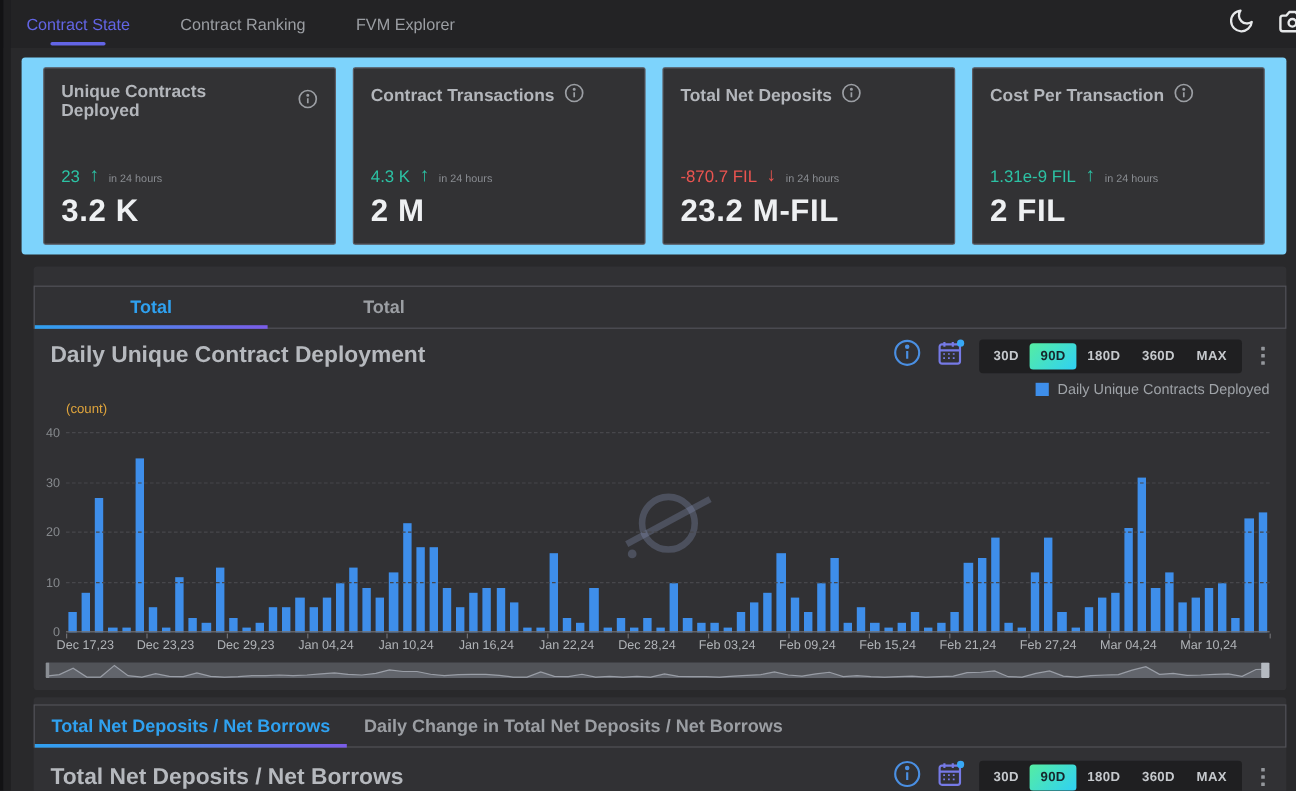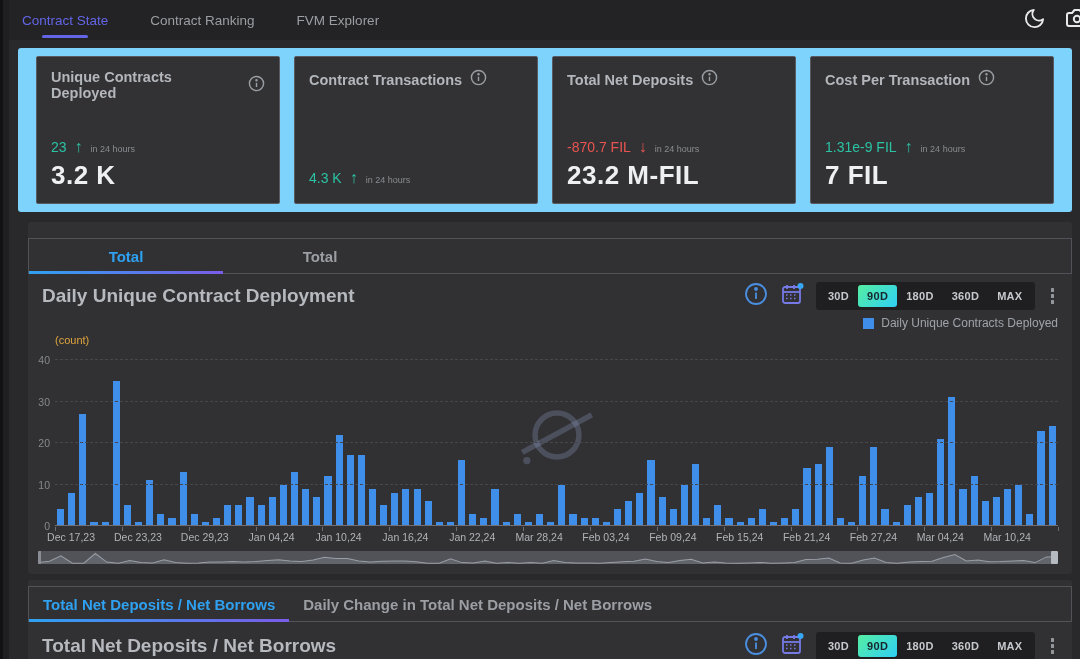--- a/index.html
+++ b/index.html
@@ -176,20 +176,21 @@
             <line x1="12" y1="11" x2="12" y2="17"></line>
             <circle cx="12" cy="7.5" r="0.8" fill="#9b9ea3"></circle>
           </svg></span>
     </div>
     <div class="stat-spacer"></div>
     <div class="stat-change-row">
       <span class="stat-change">4.3 K</span>
       <span class="stat-arrow">↑</span>
       <span class="stat-period">in 24 hours</span>
     </div>
+    <div class="stat-value">2 M</div>
   </div>
 
   <div class="stat-card">
     <div class="stat-title-row">
       <span class="stat-title">Total Net Deposits</span>
       <span><svg width="17" height="17" viewBox="0 0 24 24" fill="none" stroke="#9b9ea3" stroke-width="2">
             <circle cx="12" cy="12" r="10"></circle>
             <line x1="12" y1="11" x2="12" y2="17"></line>
             <circle cx="12" cy="7.5" r="0.8" fill="#9b9ea3"></circle>
           </svg></span>
@@ -211,21 +212,21 @@
             <line x1="12" y1="11" x2="12" y2="17"></line>
             <circle cx="12" cy="7.5" r="0.8" fill="#9b9ea3"></circle>
           </svg></span>
     </div>
     <div class="stat-spacer"></div>
     <div class="stat-change-row">
       <span class="stat-change">1.31e-9 FIL</span>
       <span class="stat-arrow">↑</span>
       <span class="stat-period">in 24 hours</span>
     </div>
-    <div class="stat-value">7 FIL</div>
+    <div class="stat-value">2 FIL</div>
   </div>
 </section>
 
 <section class="chart-panel">
   <div class="tabs-row">
     <div class="tab active">Total</div>
     <div class="tab">Total</div>
   </div>
 
   <div class="chart-header">
@@ -584,21 +585,21 @@
       <div class="x-tick" style="left: 86.6667%;"></div>
       <div class="x-tick" style="left: 93.3333%;"></div>
       <div class="x-tick" style="left: 100%;"></div>
       <span class="x-label" style="left: calc(1.6%);">Dec 17,23</span>
       <span class="x-label" style="left: calc(8.26667%);">Dec 23,23</span>
       <span class="x-label" style="left: calc(14.9333%);">Dec 29,23</span>
       <span class="x-label" style="left: calc(21.6%);">Jan 04,24</span>
       <span class="x-label" style="left: calc(28.2667%);">Jan 10,24</span>
       <span class="x-label" style="left: calc(34.9333%);">Jan 16,24</span>
       <span class="x-label" style="left: calc(41.6%);">Jan 22,24</span>
-      <span class="x-label" style="left: calc(48.2667%);">Mar 28,24</span>
+      <span class="x-label" style="left: calc(48.2667%);">Dec 28,24</span>
       <span class="x-label" style="left: calc(54.9333%);">Feb 03,24</span>
       <span class="x-label" style="left: calc(61.6%);">Feb 09,24</span>
       <span class="x-label" style="left: calc(68.2667%);">Feb 15,24</span>
       <span class="x-label" style="left: calc(74.9333%);">Feb 21,24</span>
       <span class="x-label" style="left: calc(81.6%);">Feb 27,24</span>
       <span class="x-label" style="left: calc(88.2667%);">Mar 04,24</span>
       <span class="x-label" style="left: calc(94.9333%);">Mar 10,24</span>
     </div>
 
   <div class="navigator">

